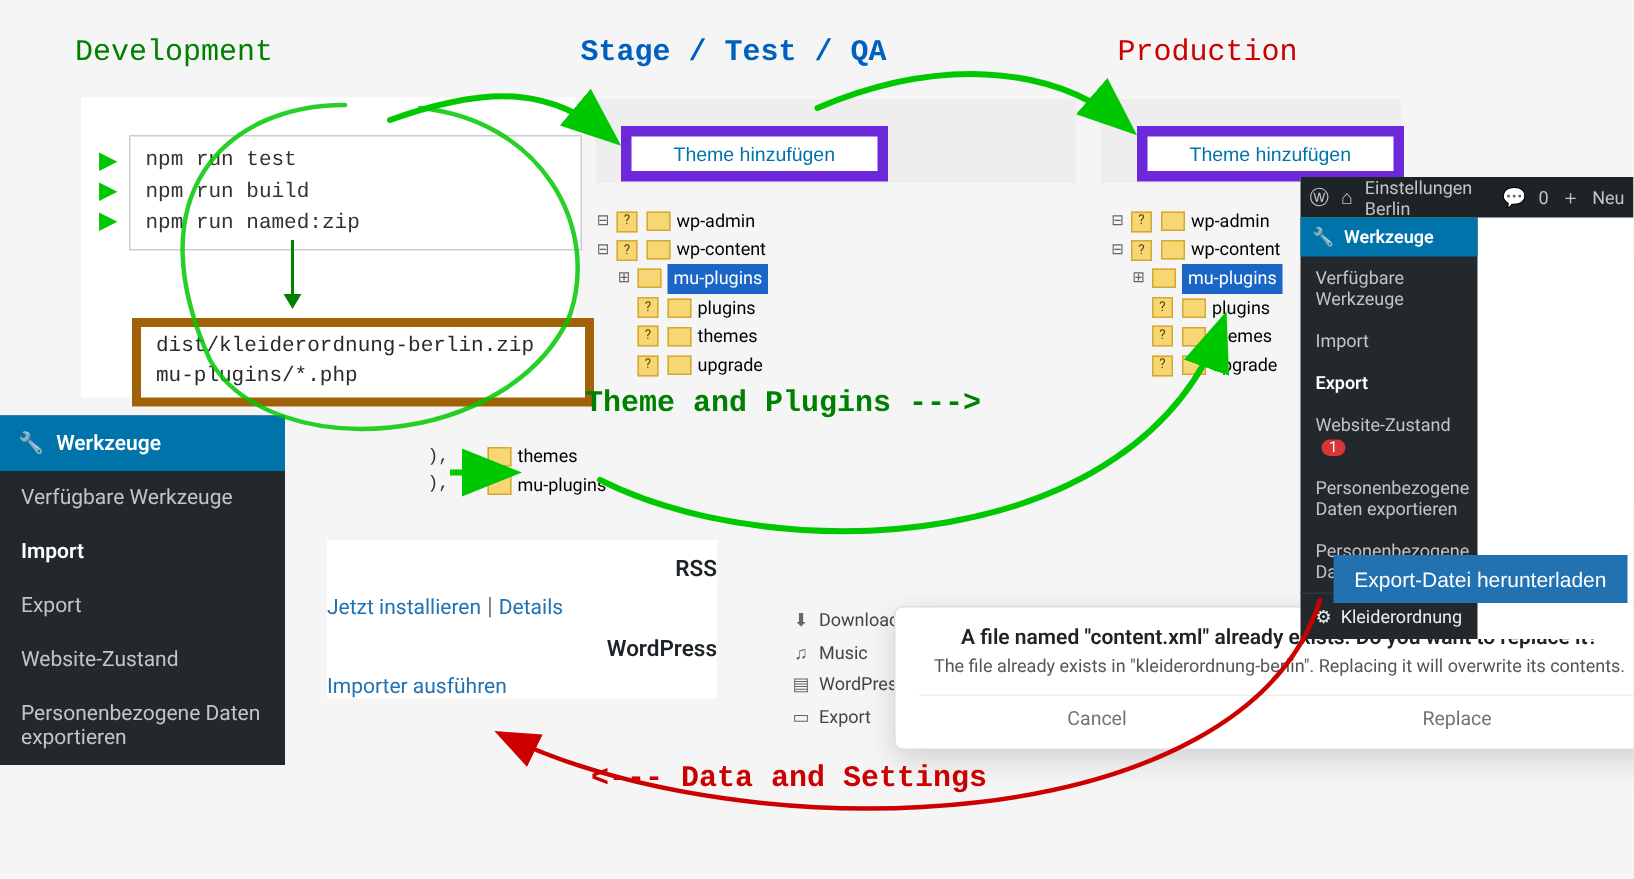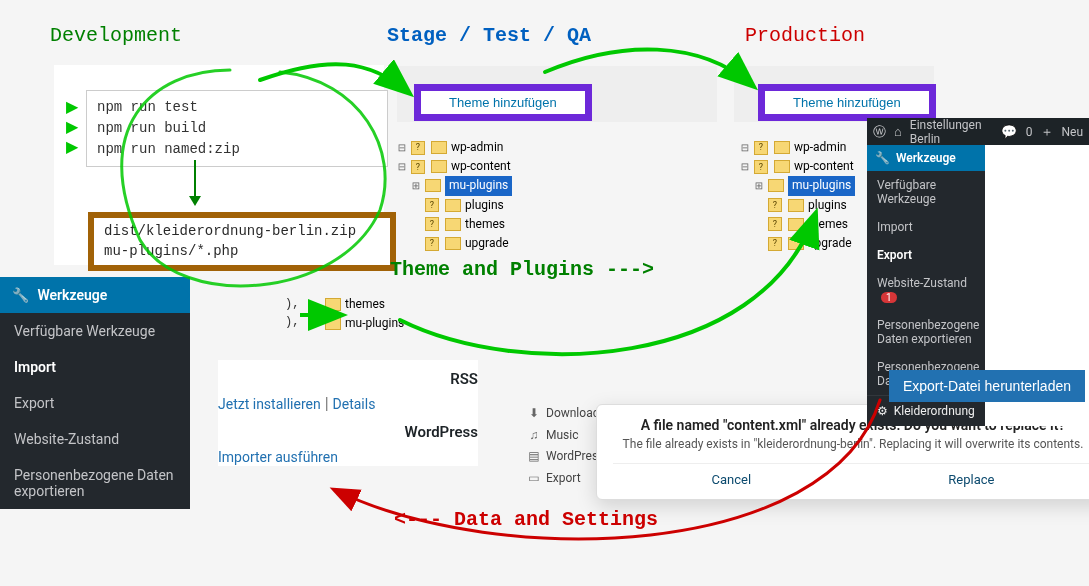--- a/index.html
+++ b/index.html
@@ -68,21 +68,21 @@
   
   .folders { position:absolute; left:528px; top:403px; font-size:12px; color:#444; line-height:1.8; }
   .folders div { display:flex; align-items:center; gap:6px; }
   .folders .gly { width:12px; text-align:center; color:#666; }
 
   
   .dlg { position:absolute; left:596px; top:404px; width:480px; background:#fff; border:1px solid #ddd; box-shadow:0 6px 20px rgba(0,0,0,0.15); border-radius:6px; padding:12px 16px; }
   .dlg .title { font-weight:600; font-size:14px; color:#222; text-align:center;}
   .dlg .sub { font-size:12px; color:#555; text-align:center; margin-top:4px; }
   .dlg .btns { display:flex; justify-content:space-around; margin-top:12px; border-top:1px solid #eee; padding-top:8px;}
-  .dlg .btns span { font-size:13px; color:#0c4a6e; cursor:pointer;text-align:right;}
+  .dlg .btns span { font-size:13px; color:#737373; cursor:pointer;text-align:right;}
 
   .data-settings-label { position:absolute; left:394px; top:508px; font-family:"Courier New",monospace; font-size:20px; color:#cc0000; font-weight:bold; }
 
   
   .wp-admin { position:absolute; right:0; top:118px; width:222px; background:#fff; }
   .wp-adminbar { background:#1d2327; color:#c3c4c7; height:27px; display:flex; align-items:center; font-size:12px; gap:8px; padding:0 6px;}
   .wp-adminbar .ic { font-size:13px; }
   .wp-side2 { background:#23282d; color:#eee; font-size:12px; width:118px; float:left;}
   .wp-side2 .hdr2 { background:#0073aa; color:#fff; padding:6px 8px; font-weight:600; display:flex; align-items:center; gap:6px;}
   .wp-side2 .it { padding:7px 10px; color:#c3c4c7; cursor:pointer; position:relative;}

